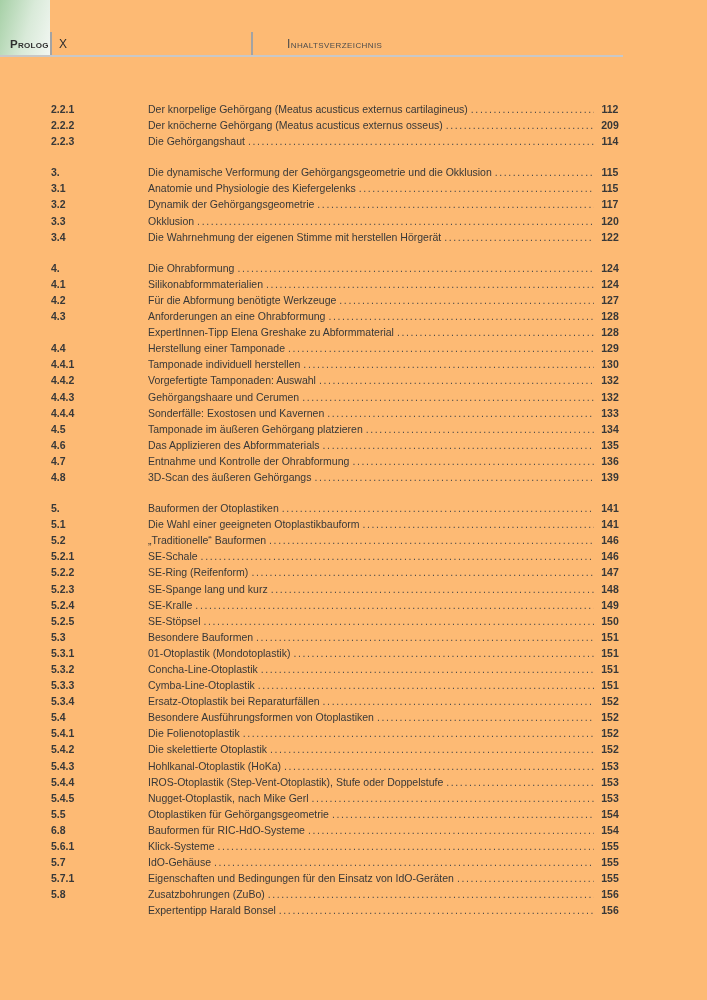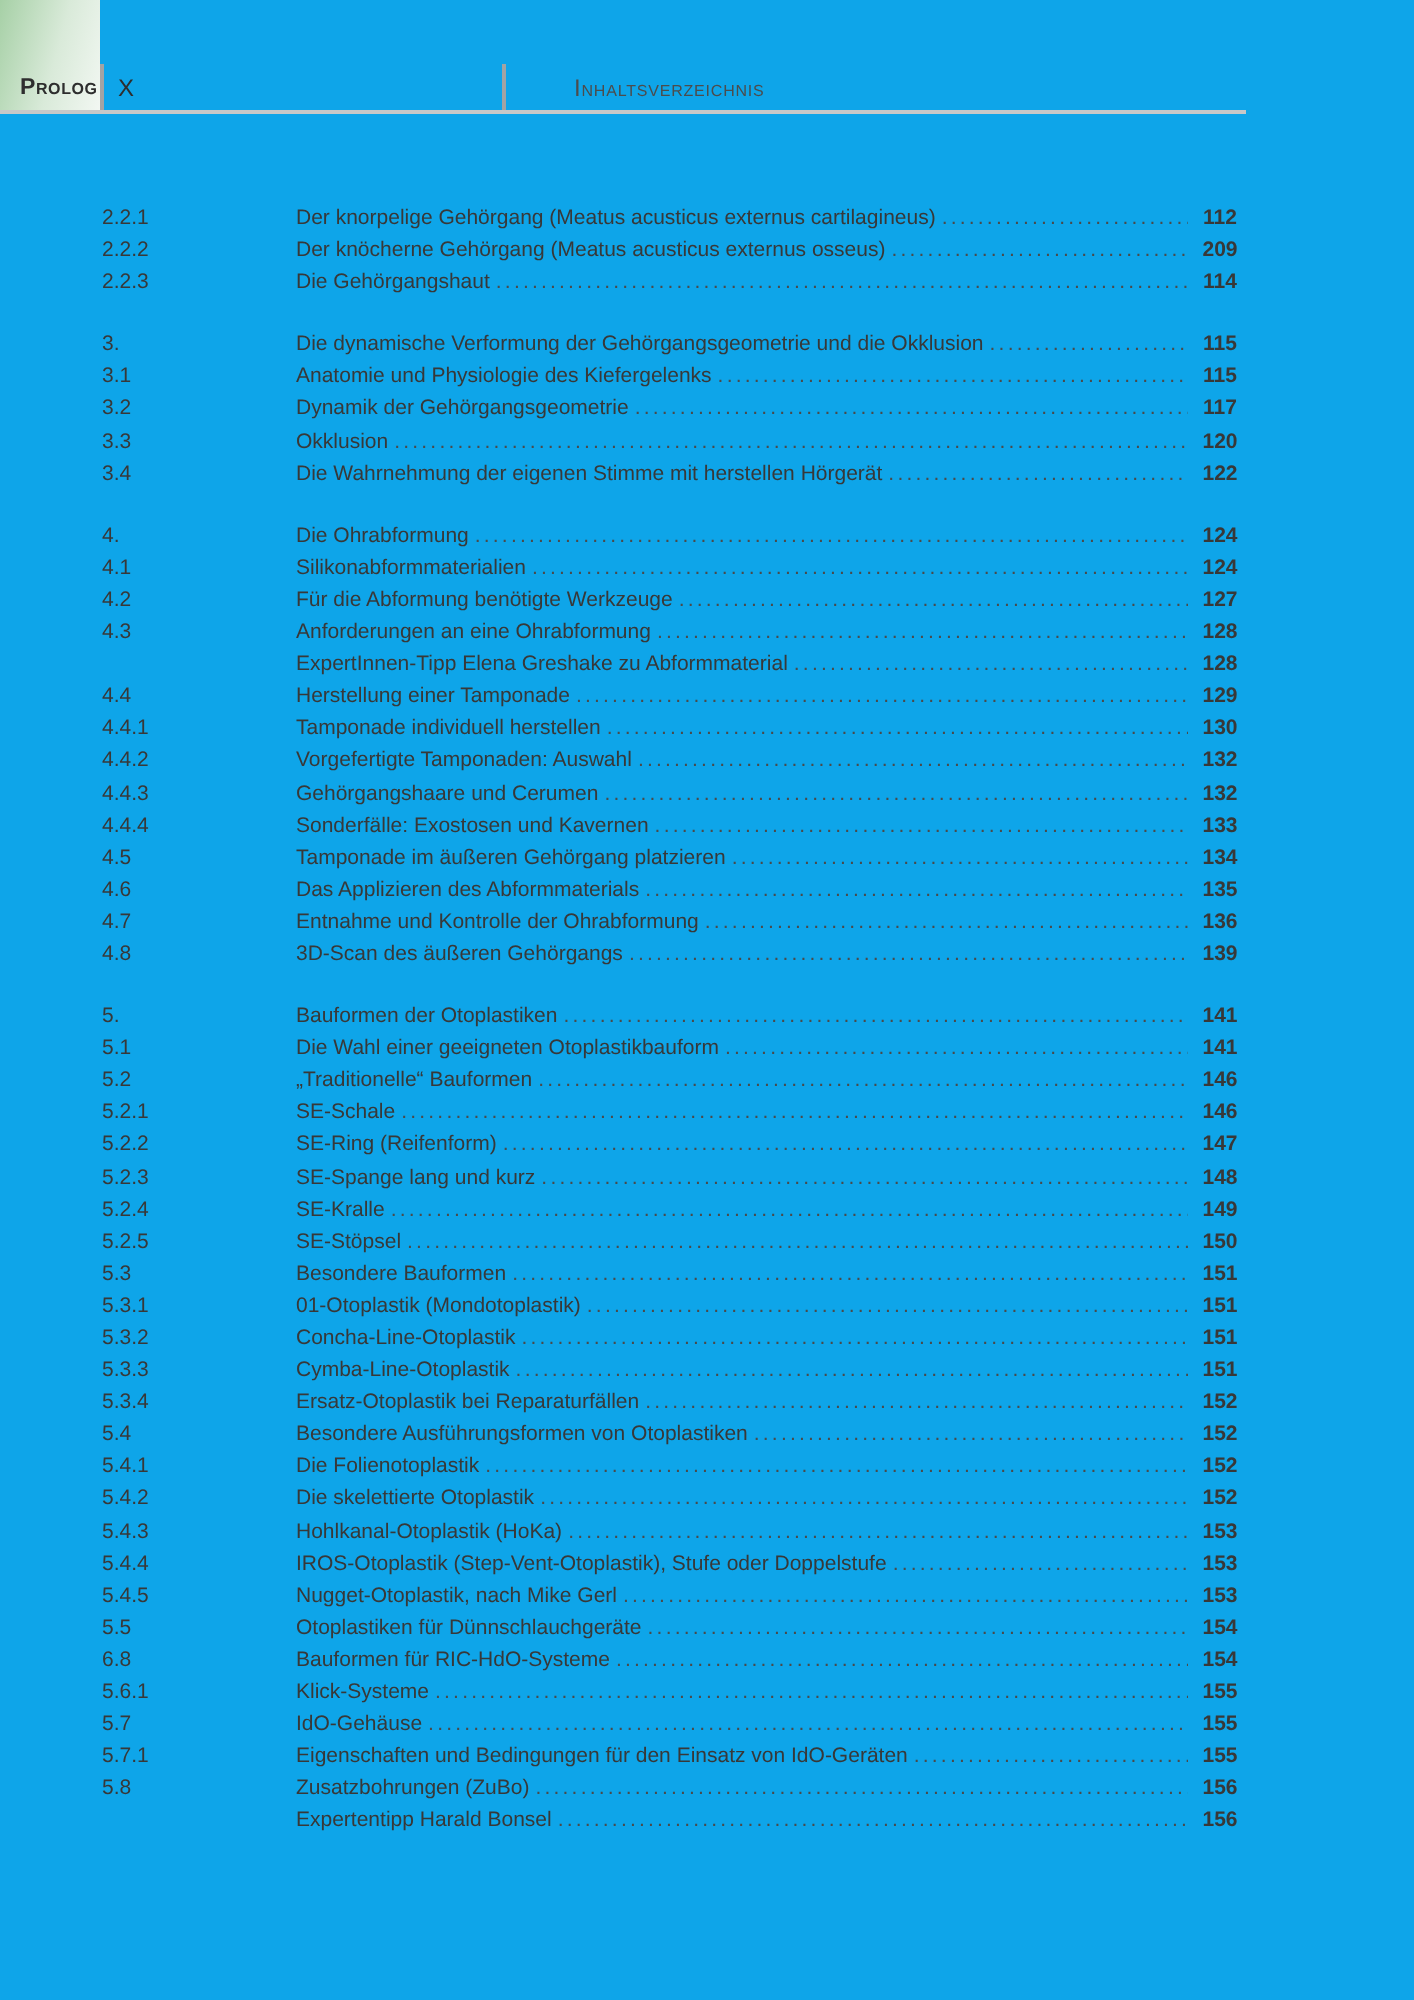--- a/index.html
+++ b/index.html
@@ -1,20 +1,20 @@
 <!DOCTYPE html>
 <html><head>
 <meta charset="utf-8">
 <style>
   html, body { margin: 0; padding: 0; background: #ffffff; }
   .page {
     position: relative;
     width: 707px;
     height: 1000px;
-    background: #0ea5e9;
+    background: #fdba74;
     font-family: "Liberation Sans", "DejaVu Sans", sans-serif;
     color: #333333;
     overflow: hidden;
   }
 
   
   .header { position: absolute; top: 0; left: 0; width: 100%; height: 57px; }
   .green-tab {
     position: absolute; top: 0; left: 0;
     width: 50px; height: 55px;
@@ -63,21 +63,21 @@
     color: #383838;
   }
   .toc-group { margin-bottom: 15px; }
   .toc-group:last-child { margin-bottom: 0; }
   .toc-row {
     display: flex;
     align-items: baseline;
     height: 16.1px;
     white-space: nowrap;
   }
-  .num { flex: 0 0 97px; }
+  .num { flex: 0 0 97px; font-weight: bold; }
   .title { flex: 0 0 auto; padding-right: 3px; }
   .dots {
     flex: 1 1 auto;
     overflow: hidden;
     color: #4a4a4a;
     letter-spacing: 1.6px;
     margin-right: 3px;
   }
   .dots::after {
     content: "........................................................................................................................................................................................................................................................................................................";
@@ -348,21 +348,21 @@
           <span class="pagenum">153</span>
         </div>
         <div class="toc-row">
           <span class="num">5.4.5</span>
           <span class="title">Nugget-Otoplastik, nach Mike Gerl</span>
           <span class="dots"></span>
           <span class="pagenum">153</span>
         </div>
         <div class="toc-row">
           <span class="num">5.5</span>
-          <span class="title">Otoplastiken für Dünnschlauchgeräte</span>
+          <span class="title">Otoplastiken für Gehörgangsgeometrie</span>
           <span class="dots"></span>
           <span class="pagenum">154</span>
         </div>
         <div class="toc-row">
           <span class="num">6.8</span>
           <span class="title">Bauformen für RIC-HdO-Systeme</span>
           <span class="dots"></span>
           <span class="pagenum">154</span>
         </div>
         <div class="toc-row">

